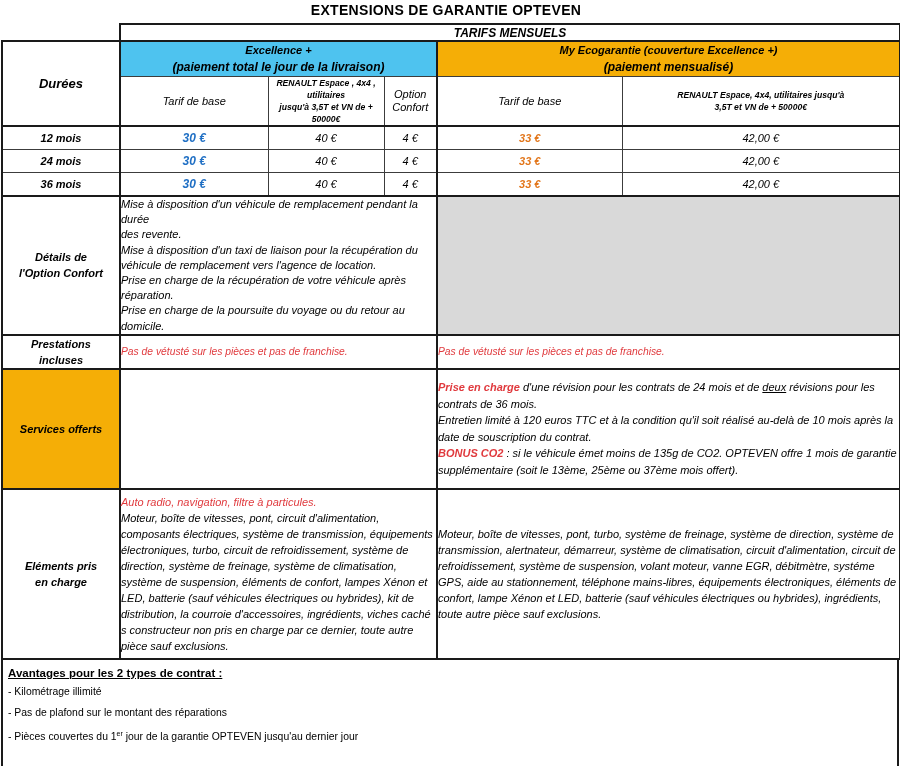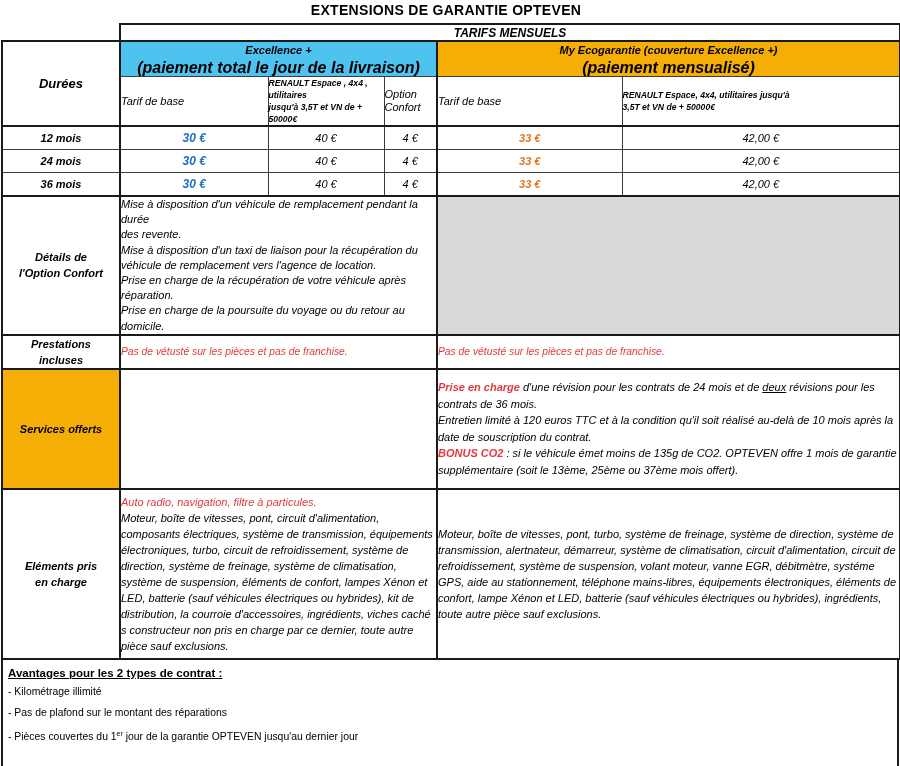--- a/index.html
+++ b/index.html
@@ -54,24 +54,24 @@
   .c-orange { background: #F5AE06; }
   .c-grey { background: #D9D9D9; }
 
   .hdr-band {
     text-align: center;
     font-weight: bold;
     font-size: 14.5px;
     line-height: 17px;
     padding: 4px 2px;
   }
-  .hdr-band .l2 { font-size: 16px; }
+  .hdr-band .l2 { font-size: 12px; }
 
   .sub-hdr {
-    text-align: left;
+    text-align: center;
     font-size: 10.5px;
     line-height: 13px;
     padding: 4px 3px;
   }
   .sub-hdr.small {
     font-size: 8.6px;
     font-weight: bold;
     line-height: 12px;
   }
 

